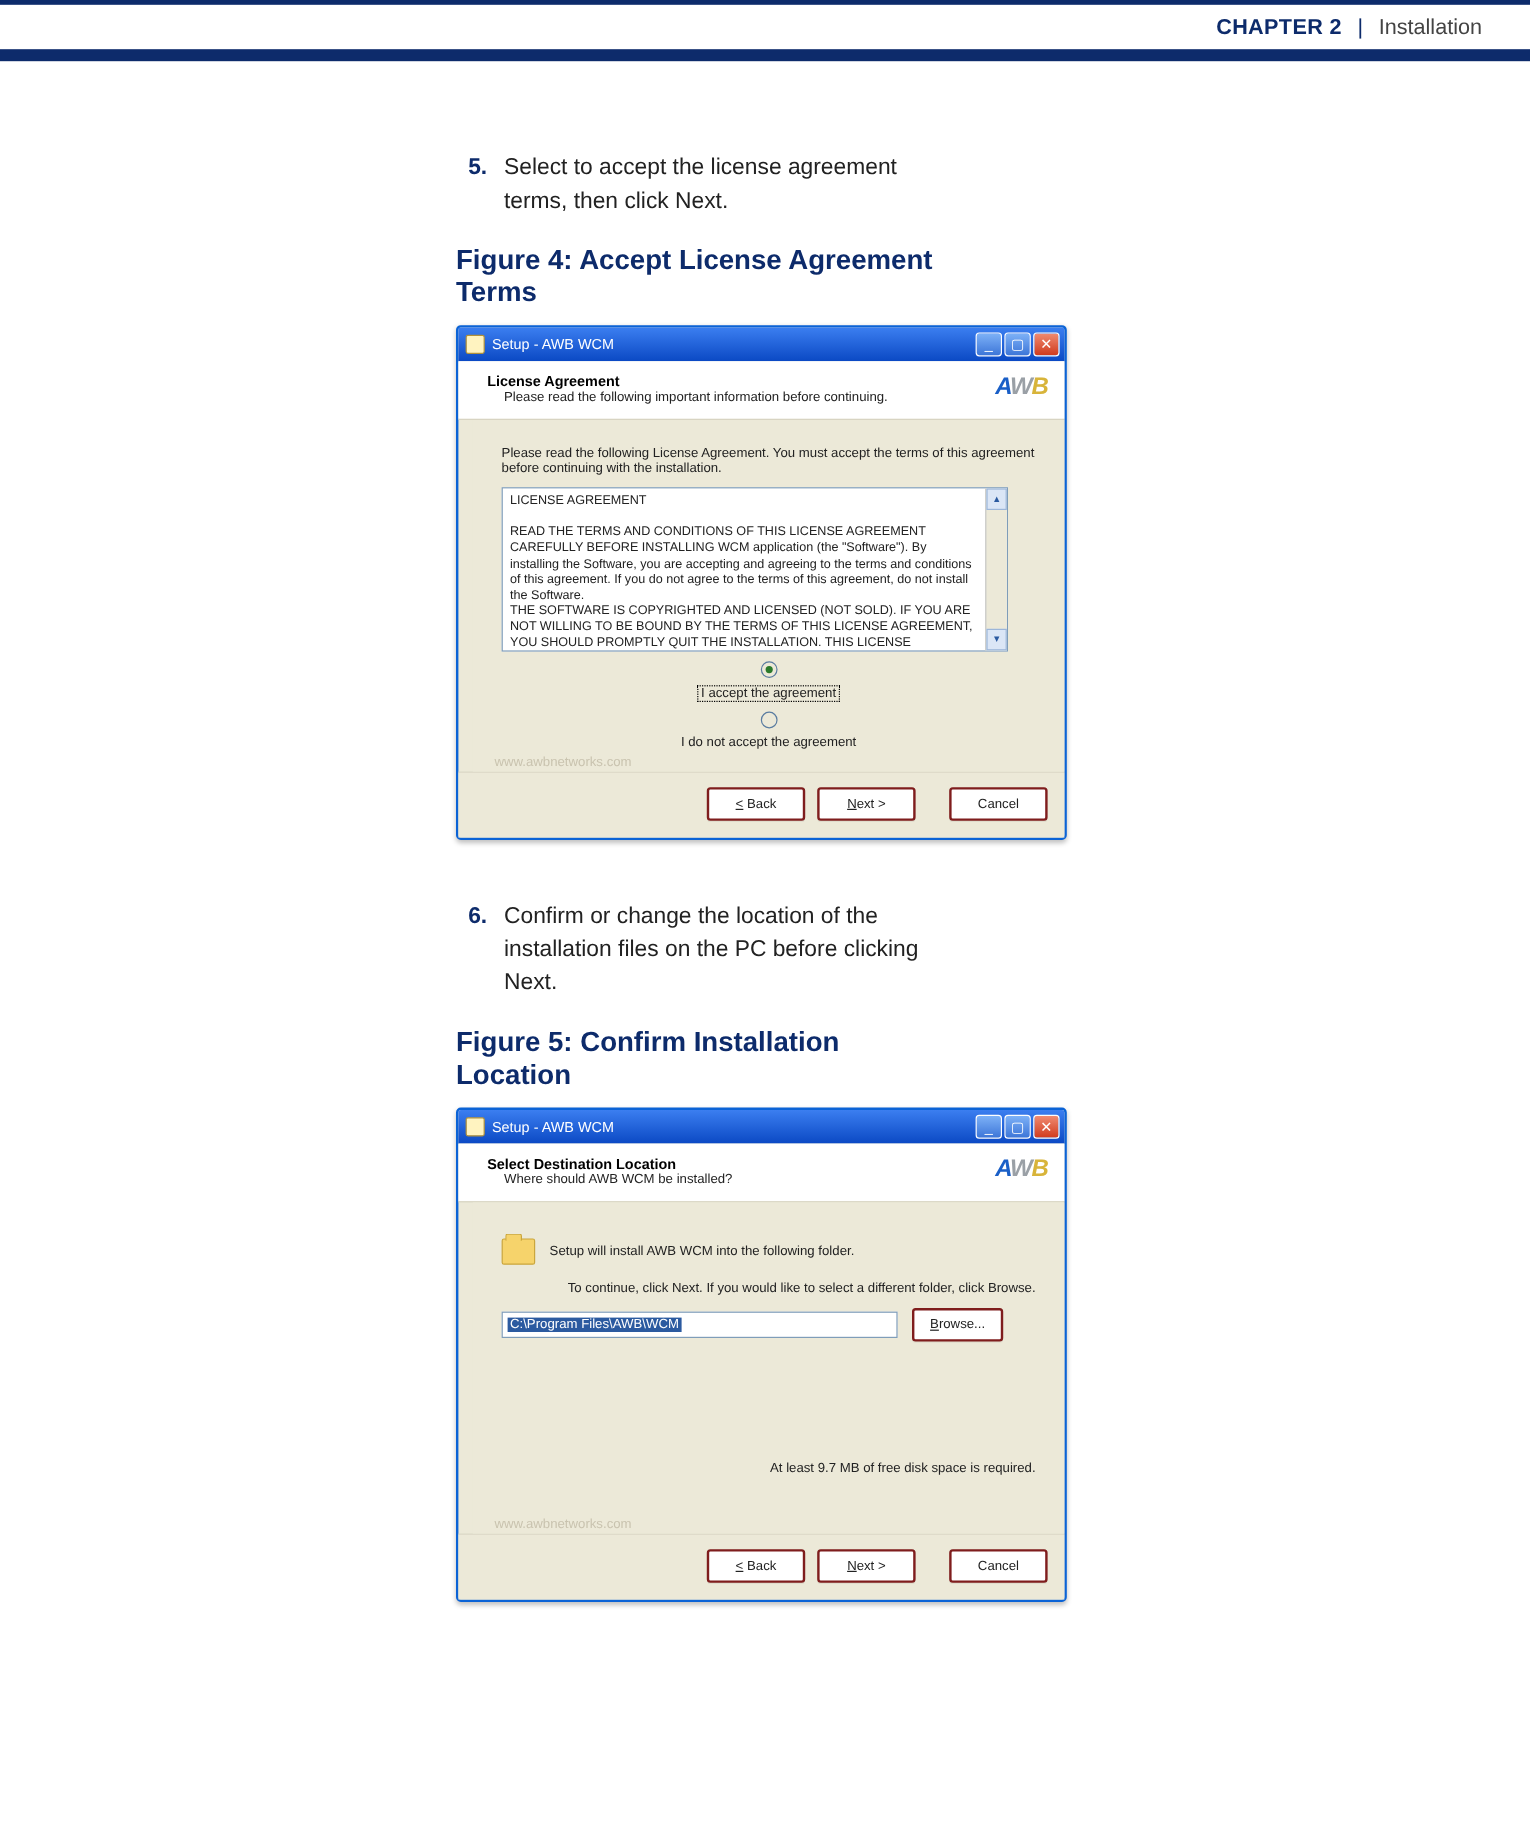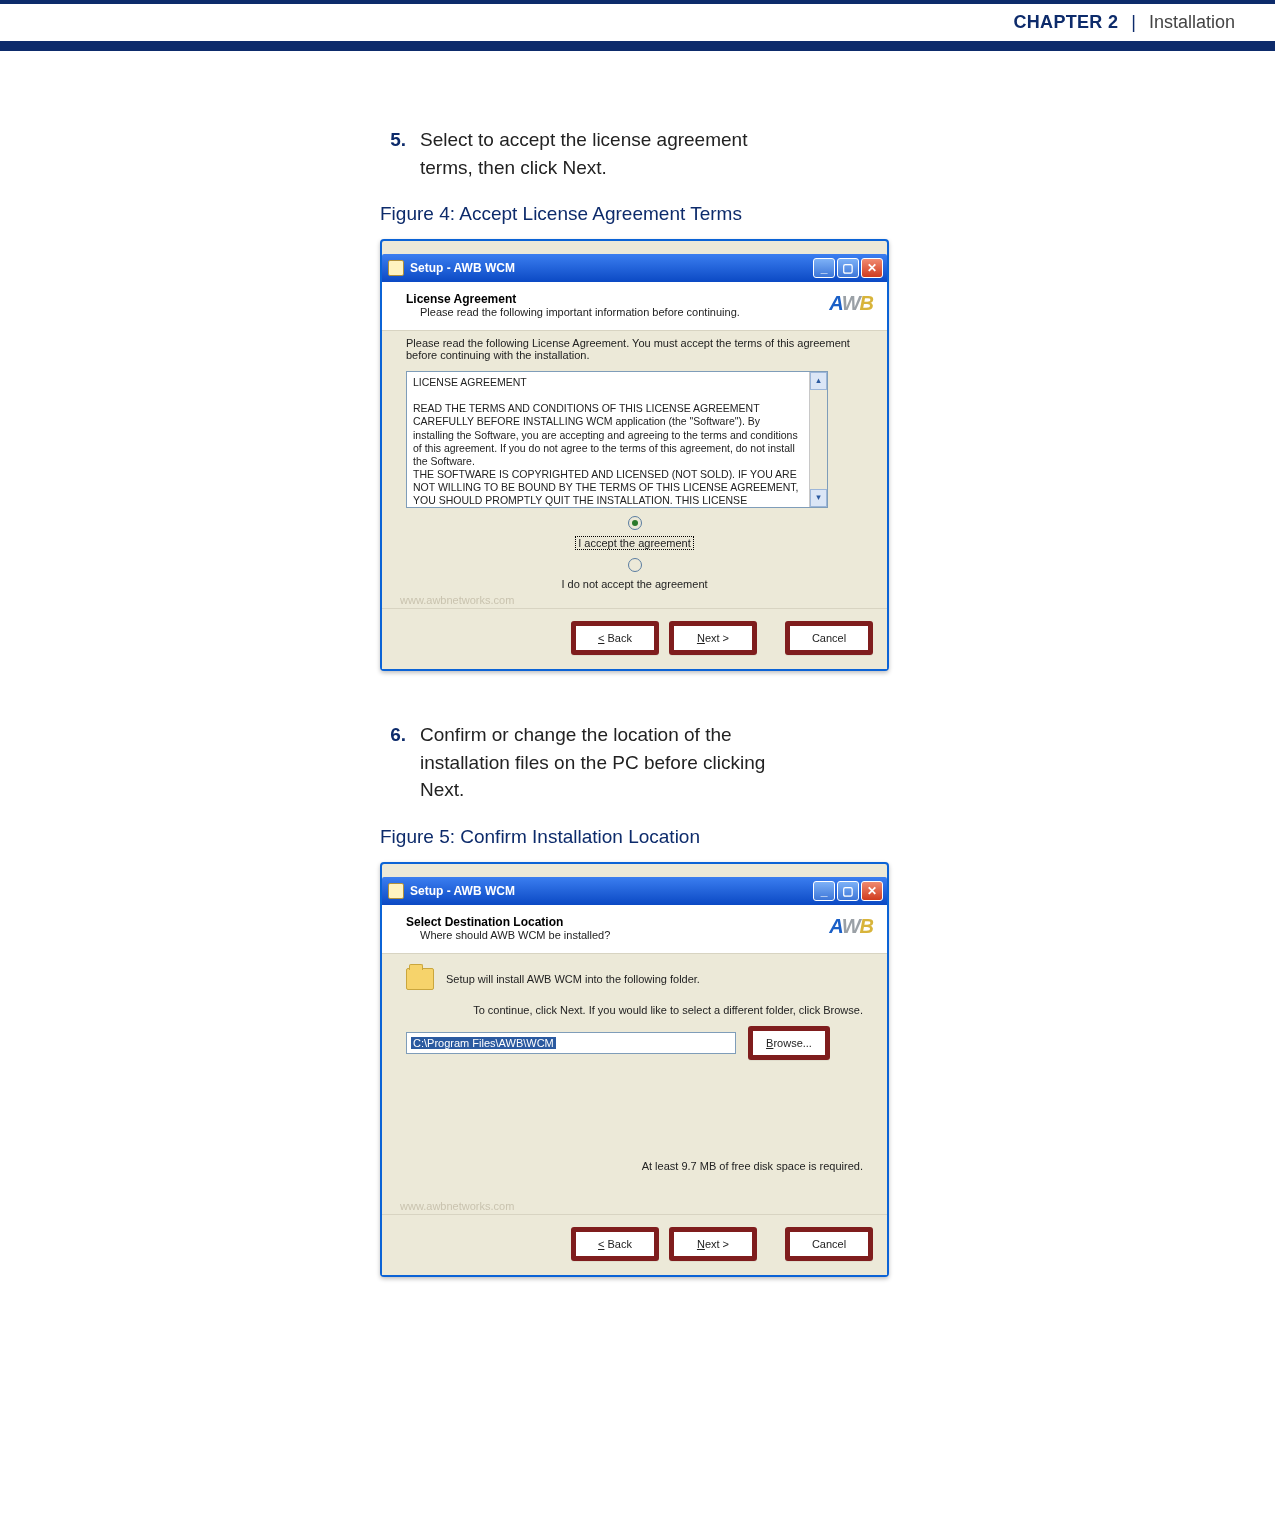--- a/index.html
+++ b/index.html
@@ -57,22 +57,22 @@
   .step-num {
     color: #0d2b6b;
     font-weight: bold;
     width: 26px;
     flex: 0 0 26px;
     text-align: right;
   }
   .step-text { color: #222; }
   .figure-caption {
     color: #0d2b6b;
-    font-weight: normal;
-    font-size: 19px;
+    font-weight: bold;
+    font-size: 23px;
     margin: 8px 0 14px 0;
   }
 
   
   .installer {
     width: 505px;
     border: 2px solid #0b63d6;
     border-radius: 4px;
     box-shadow: 0 2px 4px rgba(0,0,0,0.25);
     font-family: Tahoma, Verdana, sans-serif;
@@ -84,22 +84,21 @@
   .titlebar {
     display: flex;
     align-items: center;
     height: 28px;
     background: linear-gradient(#3b7ef0, #0b49c4);
     color: #fff;
     padding: 0 4px 0 6px;
     border-top-left-radius: 2px;
     border-top-right-radius: 2px;
     font-size: 12px;
-    font-weight: bold;
-    margin-top: 13px;
+    font-weight: normal;
   }
   .titlebar .setup-icon {
     width: 14px;
     height: 14px;
     background: #fff3c0;
     border: 1px solid #b0903b;
     margin-right: 6px;
     border-radius: 2px;
   }
   .titlebar .spacer { flex: 1; }
@@ -140,22 +139,23 @@
     font-weight: bold;
     font-style: italic;
     letter-spacing: -1px;
   }
   .logo .l1 { color: #1a5fc7; }
   .logo .l2 { color: #9aa0a6; }
   .logo .l3 { color: #d8b43a; }
 
   .panel-body {
     background: #ece9d8;
-    padding: 6px 24px 4px 24px;
+    padding: 22px 24px 4px 24px;
     position: relative;
+    margin-left: 12px;
   }
   .body-text { font-size: 11px; margin-bottom: 10px; }
 
   .scrollbox {
     background: #fff;
     border: 1px solid #7f9db9;
     width: 420px;
     height: 135px;
     position: relative;
     font-size: 10.5px;
@@ -231,21 +231,21 @@
     background: #ece9d8;
     padding: 12px 14px 14px 14px;
     display: flex;
     justify-content: flex-end;
     gap: 10px;
   }
   .wiz-btn {
     min-width: 78px;
     height: 24px;
     background: #fff;
-    border: 5px solid #7f1d1d;
+    border: 2px solid #7f1d1d;
     border-radius: 3px;
     font-size: 11px;
     font-family: Tahoma, sans-serif;
     display: inline-flex;
     align-items: center;
     justify-content: center;
     box-shadow: 0 1px 0 rgba(0,0,0,0.05);
   }
   .underline-first::first-letter { text-decoration: underline; }
 

